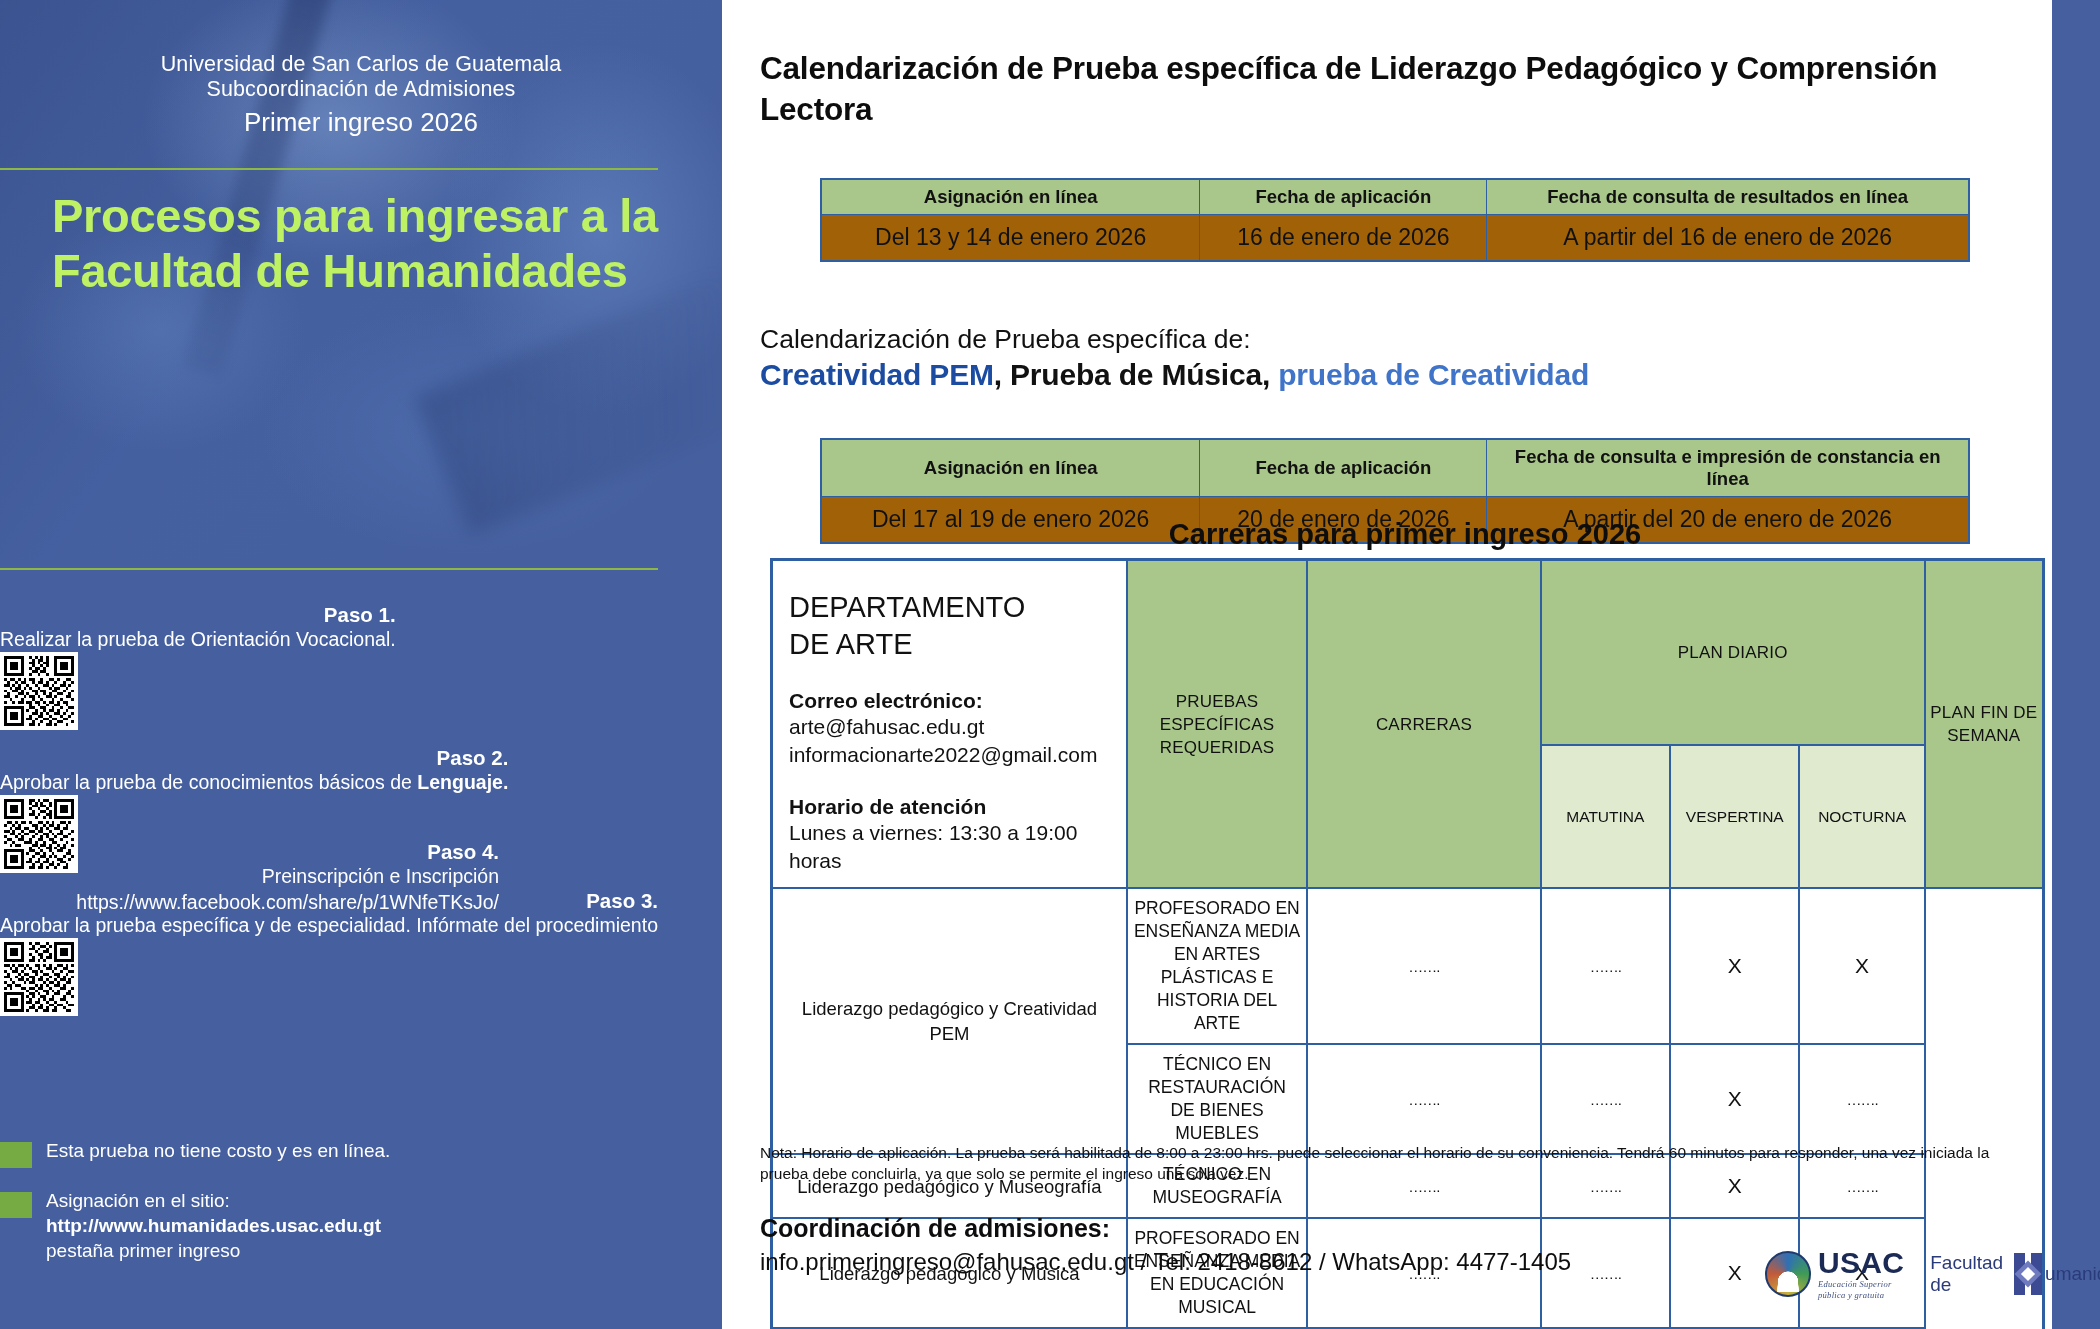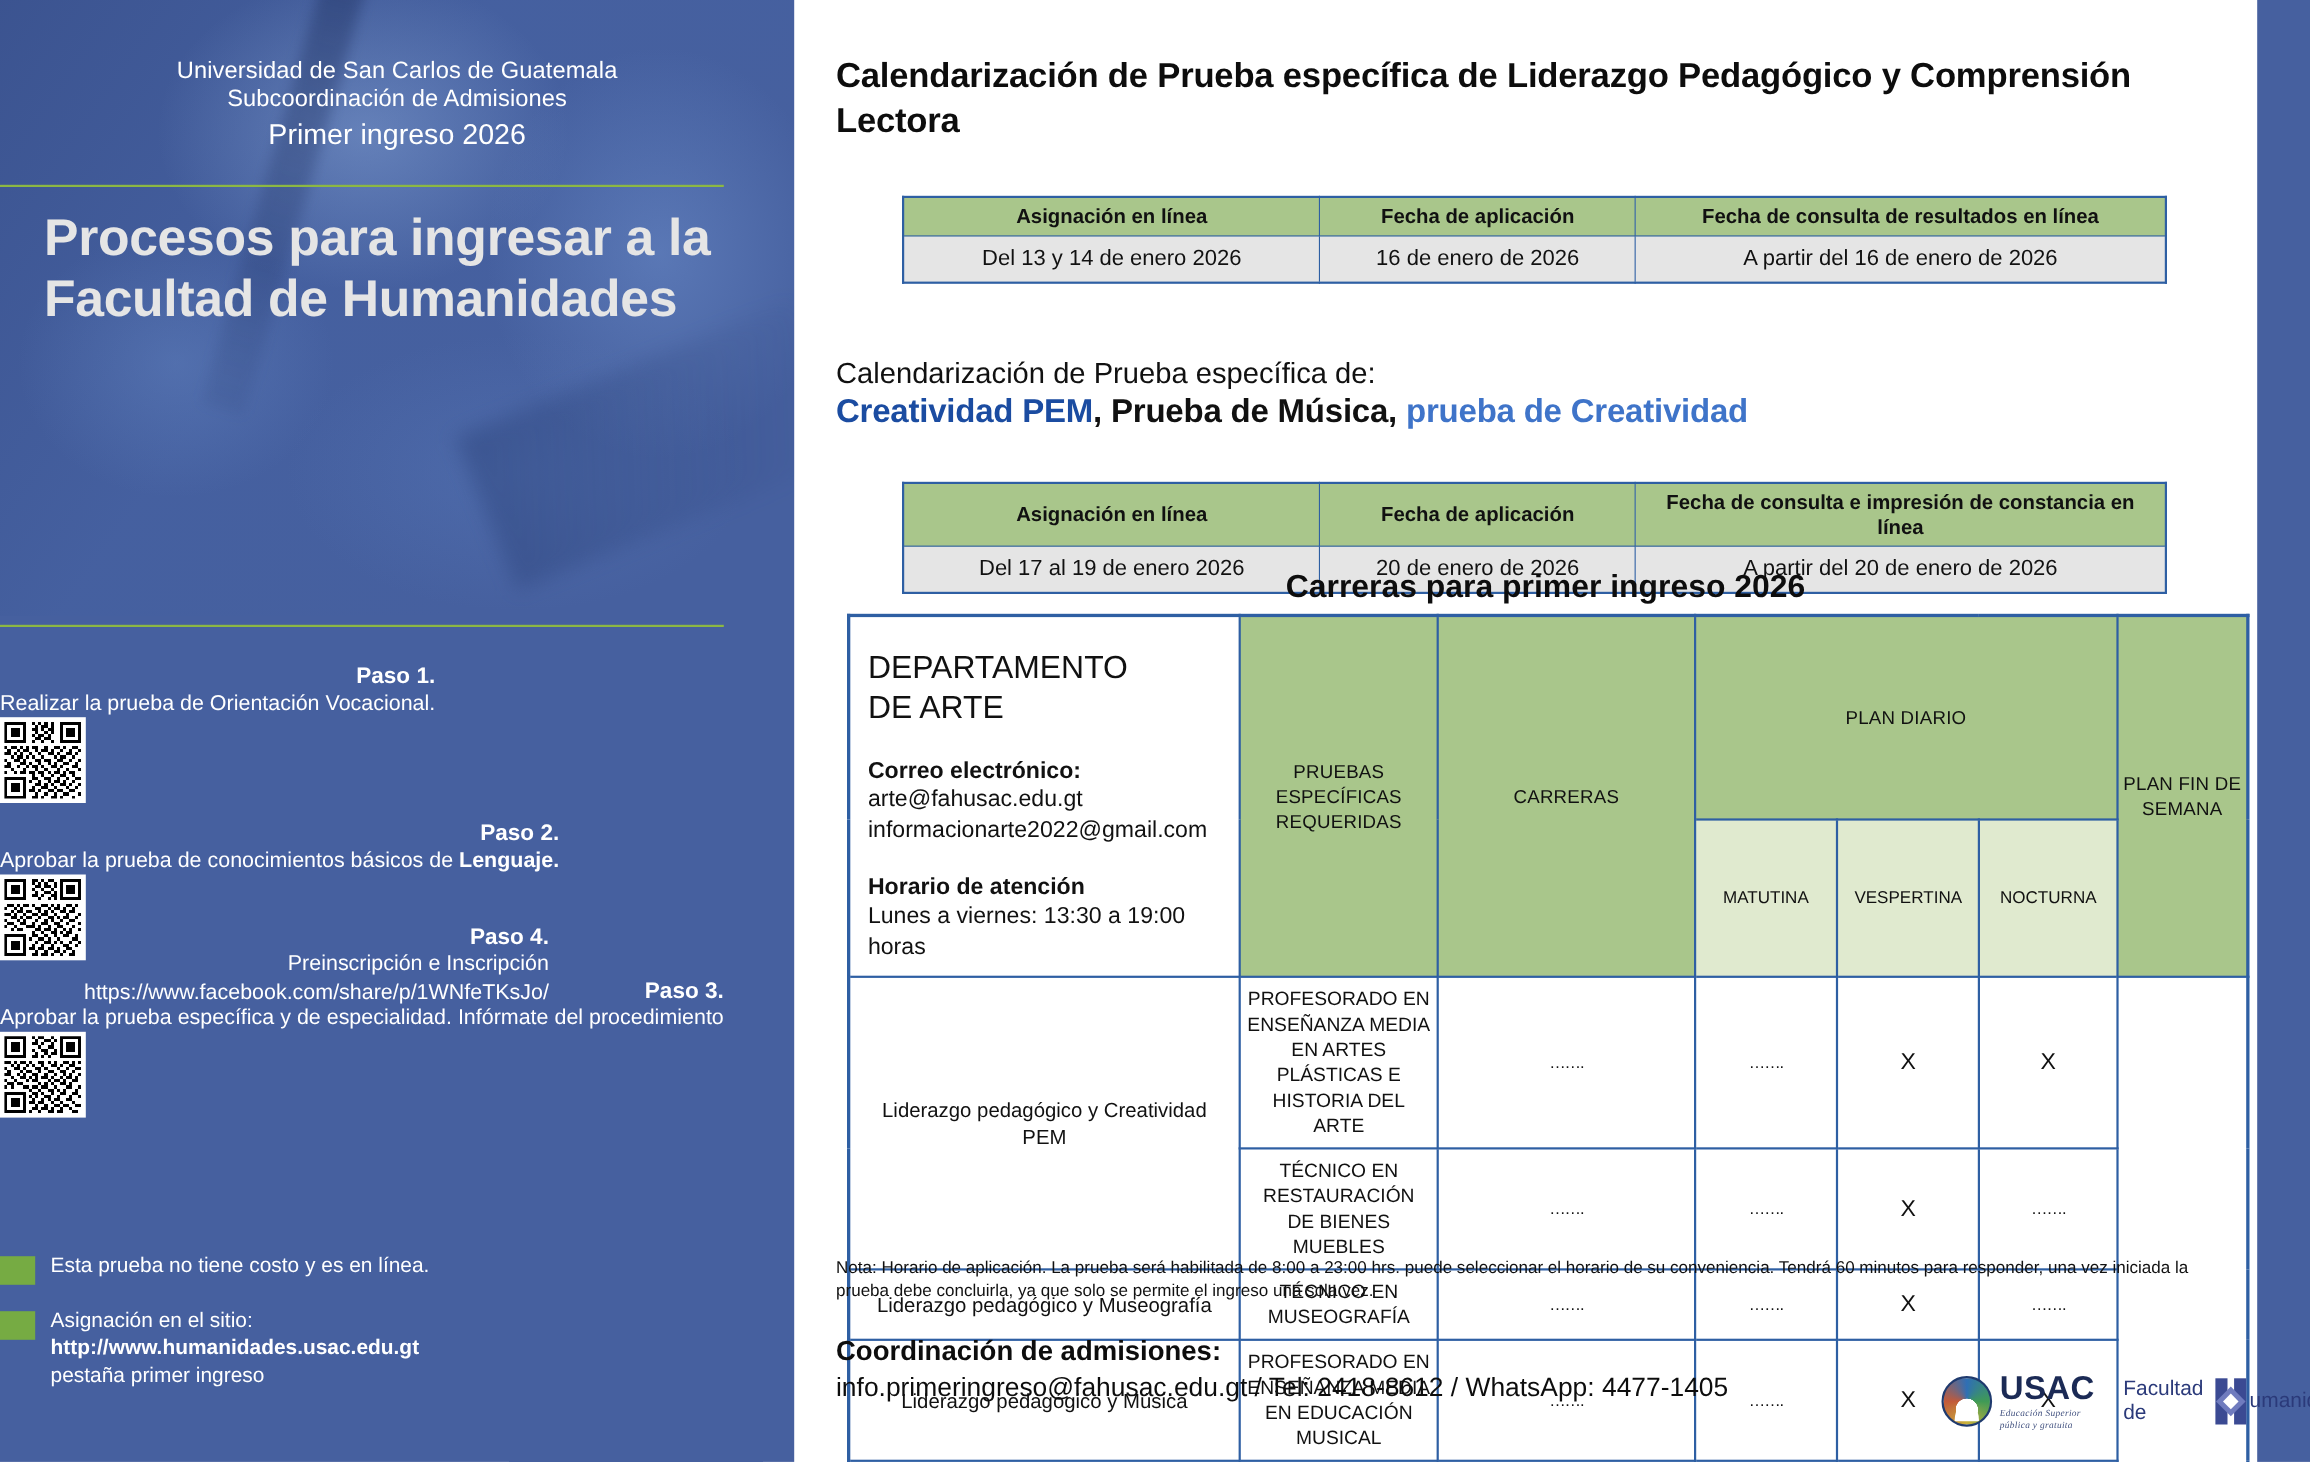--- a/index.html
+++ b/index.html
@@ -63,22 +63,22 @@
   }
 
   .divider {
     position: absolute; left: 0; width: 658px; height: 2px;
     background: #8cb843;
   }
   #divider-top { top: 168px; }
   #divider-bottom { top: 568px; }
 
   #poster-title {
-    position: absolute; left: 40px; top: 188px; width: 640px;
-    color: #e5e5e5;
+    position: absolute; left: 52px; top: 188px; width: 640px;
+    color: #bef264;
     font-size: 47px; line-height: 55px; font-weight: 800; letter-spacing: -0.3px;
   }
 
   
   #steps { position: absolute; left: 0; top: 600px; width: 722px; }
   .step-row {
     display: flex; align-items: flex-start; justify-content: flex-end;
     padding-right: 20px; margin-bottom: 13px; flex-direction: column;
   }
   .step-text {
@@ -139,21 +139,21 @@
   table.sched th, table.sched td {
     border: 1px solid #2e5fa3;
     text-align: center; vertical-align: middle;
     color: #111;
   }
   table.sched th {
     background: #a9c68b;
     font-size: 18.5px; font-weight: 800; line-height: 22px; padding: 6px 4px;
   }
   table.sched td {
-    background: #e5e5e5; font-size: 20px; font-weight: 400; padding: 9px 12px;
+    background: #a16207; font-size: 23px; font-weight: 400; padding: 9px 12px;
   }
 
   #sched1 { left: 60px; top: 178px; width: 1150px; }
   #sched2 { left: 60px; top: 438px; width: 1150px; }
 
   #cal2-lead {
     position: absolute; left: 0; top: 322px;
     font-size: 26.5px; font-weight: 400; color: #111; line-height: 34px;
   }
   #cal2-subjects {

